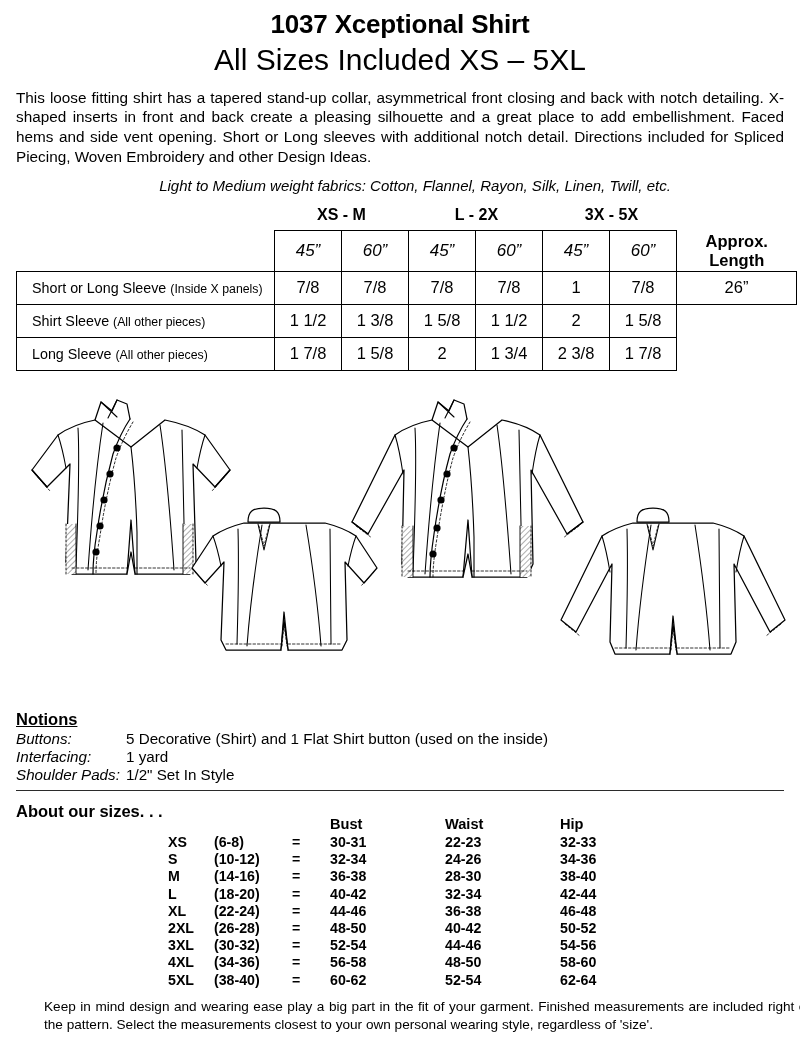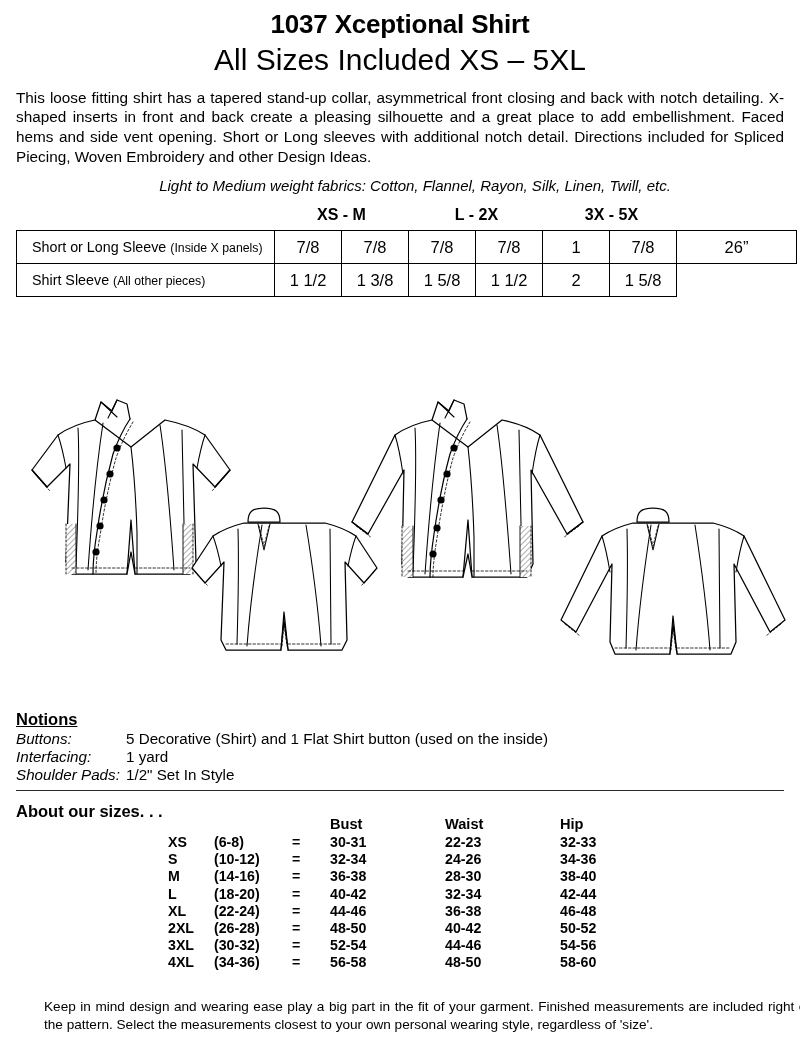--- a/index.html
+++ b/index.html
@@ -146,20 +146,30 @@
 
   <div class="yard-wrap">
     <div class="grp-row">
       <span class="grp" style="left:274px;width:135px;">XS - M</span>
       <span class="grp" style="left:409px;width:135px;">L - 2X</span>
       <span class="grp" style="left:544px;width:135px;">3X - 5X</span>
     </div>
 
     <table class="yard">
       <tbody>
+          <tr>
+        <td class="rowlabel noborder"></td>
+        <td class="w hdr">45”</td>
+        <td class="w hdr">60”</td>
+        <td class="w hdr">45”</td>
+        <td class="w hdr">60”</td>
+        <td class="w hdr">45”</td>
+        <td class="w hdr">60”</td>
+        <td class="len-hdr">Approx. Length</td>
+      </tr>
 
       <tr>
         <td class="rowlabel"><span>Short or Long Sleeve </span><span class="small">(Inside X panels)</span></td>
         <td class="w">7/8</td>
         <td class="w">7/8</td>
         <td class="w">7/8</td>
         <td class="w">7/8</td>
         <td class="w">1</td>
         <td class="w">7/8</td>
         <td class="len-val">26”</td>
@@ -169,20 +179,30 @@
         <td class="rowlabel"><span>Shirt Sleeve </span><span class="small">(All other pieces)</span></td>
         <td class="w">1 1/2</td>
         <td class="w">1 3/8</td>
         <td class="w">1 5/8</td>
         <td class="w">1 1/2</td>
         <td class="w">2</td>
         <td class="w">1 5/8</td>
         <td class="noborder"></td>
       </tr>
 
+      <tr>
+        <td class="rowlabel"><span>Long Sleeve </span><span class="small">(All other pieces)</span></td>
+        <td class="w">1 7/8</td>
+        <td class="w">1 5/8</td>
+        <td class="w">2</td>
+        <td class="w">1 3/4</td>
+        <td class="w">2 3/8</td>
+        <td class="w">1 7/8</td>
+        <td class="noborder"></td>
+      </tr>
     </tbody>
       </table>
   </div>
 
   <div class="illus">
     <svg width="800" height="320" viewBox="0 0 800 320">
       <defs>
         <pattern id="facing" width="4" height="4" patternUnits="userSpaceOnUse" patternTransform="rotate(45)">
           <rect width="4" height="4" fill="#ffffff"></rect>
           <line x1="0" y1="0" x2="0" y2="4" stroke="#777" stroke-width="1.2"></line>
@@ -432,18 +452,26 @@
       <td class="c-hip">54-56</td>
     </tr>
     <tr>
       <td class="c-size">4XL</td>
       <td class="c-num">(34-36)</td>
       <td class="c-eq">=</td>
       <td class="c-bust">56-58</td>
       <td class="c-waist">48-50</td>
       <td class="c-hip">58-60</td>
     </tr>
+    <tr>
+      <td class="c-size">5XL</td>
+      <td class="c-num">(38-40)</td>
+      <td class="c-eq">=</td>
+      <td class="c-bust">60-62</td>
+      <td class="c-waist">52-54</td>
+      <td class="c-hip">62-64</td>
+    </tr>
   </tbody>
     </table>
 
   <div class="footnote">Keep in mind design and wearing ease play a big part in the fit of your garment. Finished measurements are included right on the pattern. Select the measurements closest to your own personal wearing style, regardless of 'size'.</div>
 
 </div>
 
 </body></html>

